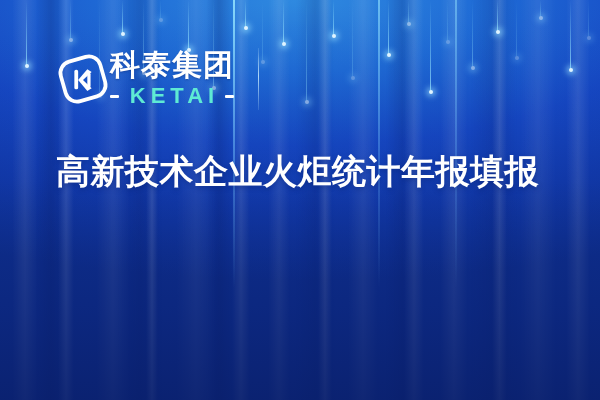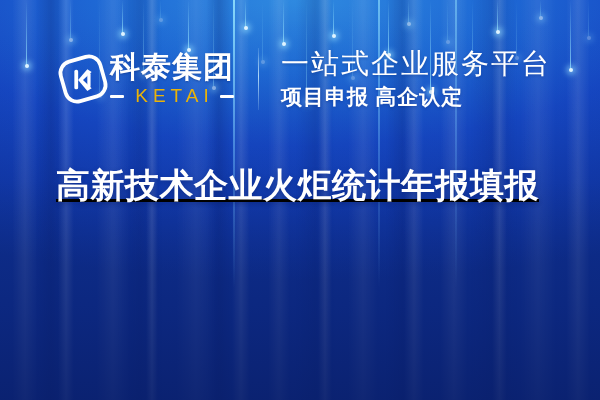--- a/index.html
+++ b/index.html
@@ -140,23 +140,23 @@
     margin-top: 3px;
     width: 100%;
   }
   .brand-dash {
     flex: 1 1 auto;
     height: 3px;
     background: #ffffff;
     border-radius: 1px;
   }
   .brand-en {
-    color: #eab308;
-    font-size: 19px;
-    font-weight: normal;
+    color: #5eead4;
+    font-size: 22px;
+    font-weight: bold;
     letter-spacing: 5px;
     padding: 0 6px;
     white-space: nowrap;
     text-indent: 5px;
   }
 
   .divider {
     width: 1px;
     height: 62px;
     background: linear-gradient(to bottom, rgba(190,230,255,0.15), rgba(200,235,255,0.85) 45%, rgba(190,230,255,0.15));
@@ -187,23 +187,22 @@
     line-height: 1.2;
     margin-top: 6px;
     white-space: nowrap;
     text-shadow: 0 1px 3px rgba(6,28,96,0.30);
   }
 
   
   .title-block {
     position: absolute;
     left: 56px;
-    top: 160px;
+    top: 146px;
     width: 500px;
-    text-decoration: underline;
   }
   .title-line {
     color: #ffffff;
     font-size: 34px;
     font-weight: bold;
     letter-spacing: 0.5px;
     line-height: 50px;
     text-shadow: 0 2px 5px rgba(8,30,100,0.40);
   }
 </style>
@@ -265,24 +264,20 @@
         <div class="brand-en-row">
           <span class="brand-dash"></span>
           <span class="brand-en">KETAI</span>
           <span class="brand-dash"></span>
         </div>
       </div>
     </div>
 
     <div class="divider"></div>
 
-    <div class="tagline">
-      <div class="tagline-main">一站式企业服务平台</div>
-      <div class="tagline-sub">项目申报 高企认定</div>
-    </div>
 
   </div>
 
   <div class="title-block">
     <div class="title-line">高新技术企业火炬统计年报填报</div>
   </div>
 
 </div>
 
 </body></html>

